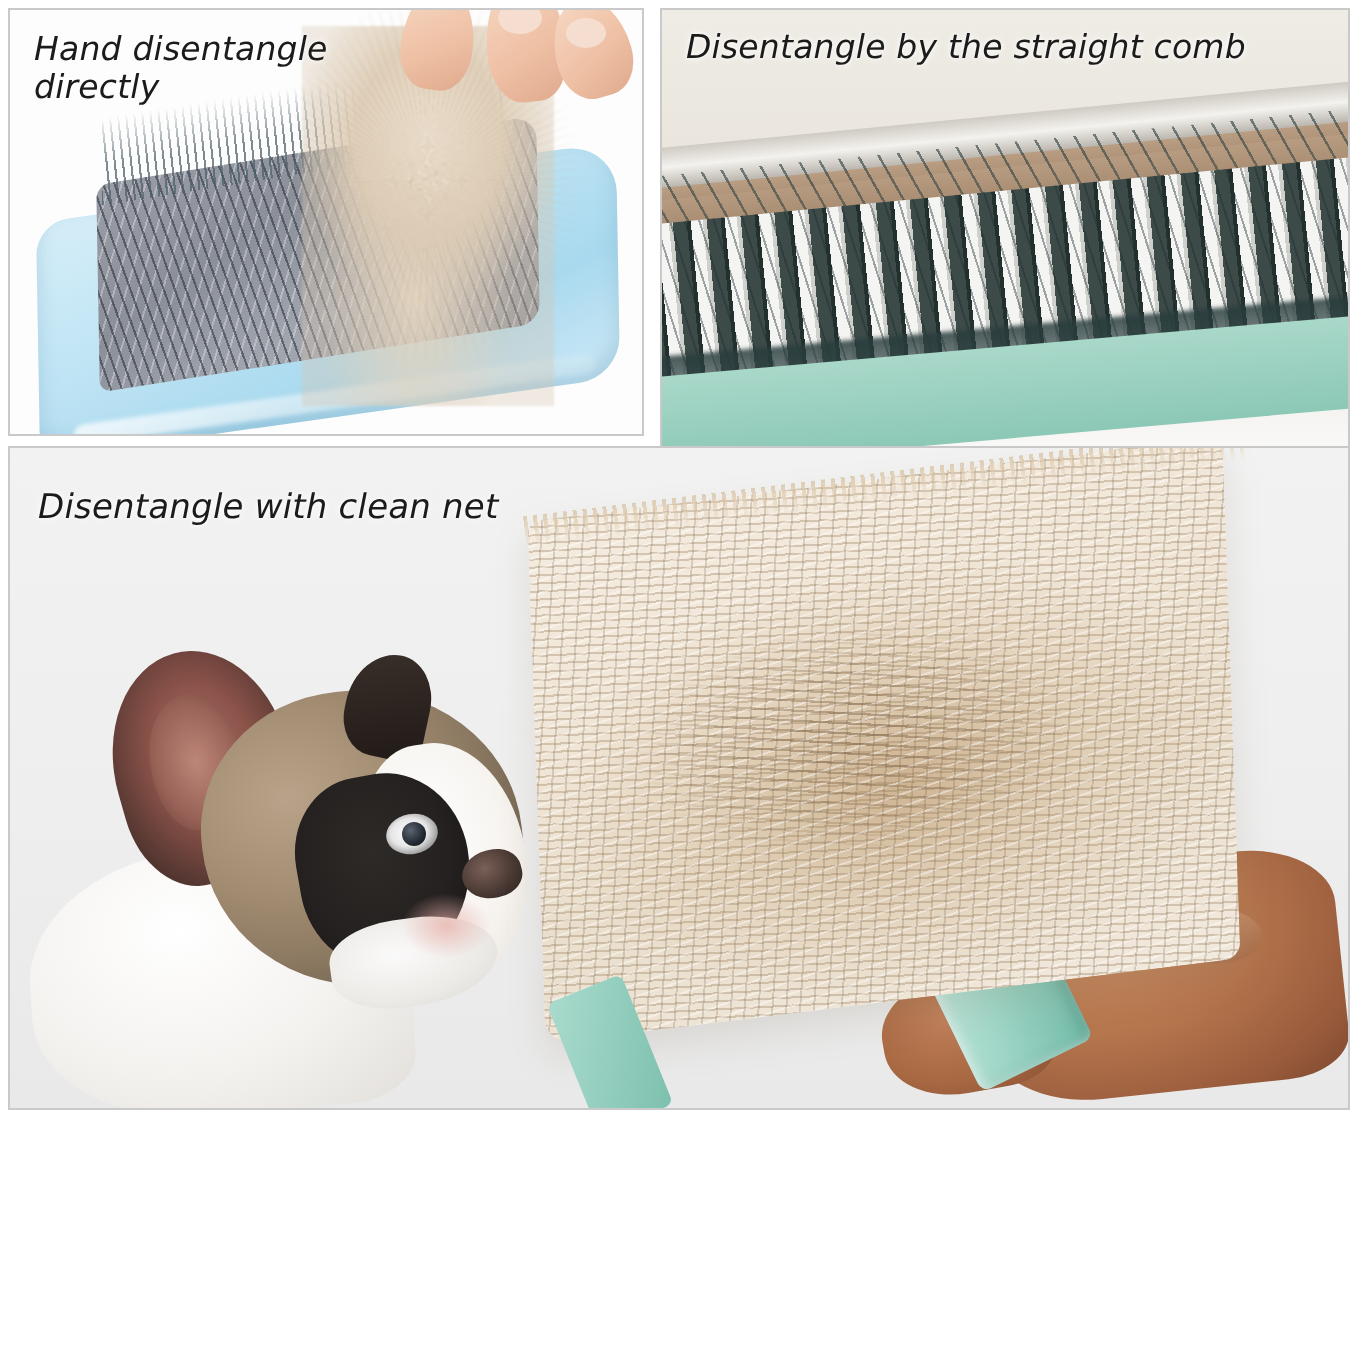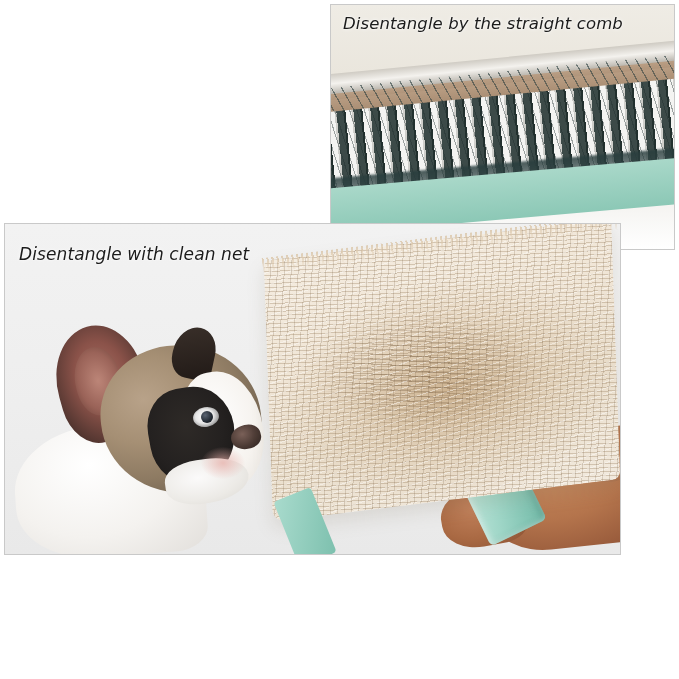--- a/index.html
+++ b/index.html
@@ -146,21 +146,21 @@
     background:linear-gradient(180deg,#a9d8c9,#8cc8b6);
     transform:rotate(-5deg);
   }
   .p2-darkbase{
     position:absolute;left:-20px;top:158px;width:390px;height:34px;
     background:linear-gradient(180deg,rgba(40,60,60,.85),rgba(70,95,95,.35));
     transform:rotate(-5deg);filter:blur(1px);
   }
 
   
-  #panel-net { left: 4px; top: 223px; width: 617px; height: 332px; background:#f1f1f1; }
+  #panel-net { left: 4px; top: 223px; width: 671px; height: 332px; background:#f1f1f1; }
   #cap-net { left: 14px; top: 20px; font-size: 17px; }
 
   .p3-scene{position:absolute;inset:0;background:linear-gradient(180deg,#f2f2f2 0%,#eeeeee 55%,#e9e9e9 100%);}
 
   
   .dog{position:absolute;left:10px;top:95px;width:290px;height:230px;}
   .dog-chest{
     position:absolute;left:0px;top:105px;width:190px;height:132px;
     background:radial-gradient(ellipse at 40% 30%,#ffffff 0%,#f4f2ef 55%,#e2dfdb 100%);
     border-radius:48% 30% 18% 40%;
@@ -306,20 +306,37 @@
     letter-spacing: .3px;
     color: #7a0f2c;
     line-height: 1;
   }
 </style>
 </head>
 <body>
 
 <div class="page">
 
+  <div class="panel" id="panel-hand">
+    <div class="p1-scene">
+      <div class="p1-brushbody"></div>
+      <div class="p1-pad"></div>
+      <div class="p1-pins"></div>
+
+      <div class="p1-fur"></div>
+
+      <div class="p1-finger p1-f1"></div>
+      <div class="p1-finger p1-f2"></div>
+      <div class="p1-finger p1-f3"></div>
+      <div class="p1-nail" style="left:244px;top:-4px;width:22px;height:16px;"></div>
+      <div class="p1-nail" style="left:278px;top:4px;width:20px;height:15px;"></div>
+    </div>
+    <div class="panel-caption" id="cap-hand">Hand disentangle
+directly</div>
+  </div>
 
   <div class="panel" id="panel-comb">
     <div class="p2-scene">
       <div class="p2-spinebar"></div>
       <div class="p2-brownband"></div>
       <div class="p2-hairweb"></div>
       <div class="p2-teeth"></div>
       <div class="p2-darkbase"></div>
       <div class="p2-teal"></div>
     </div>

